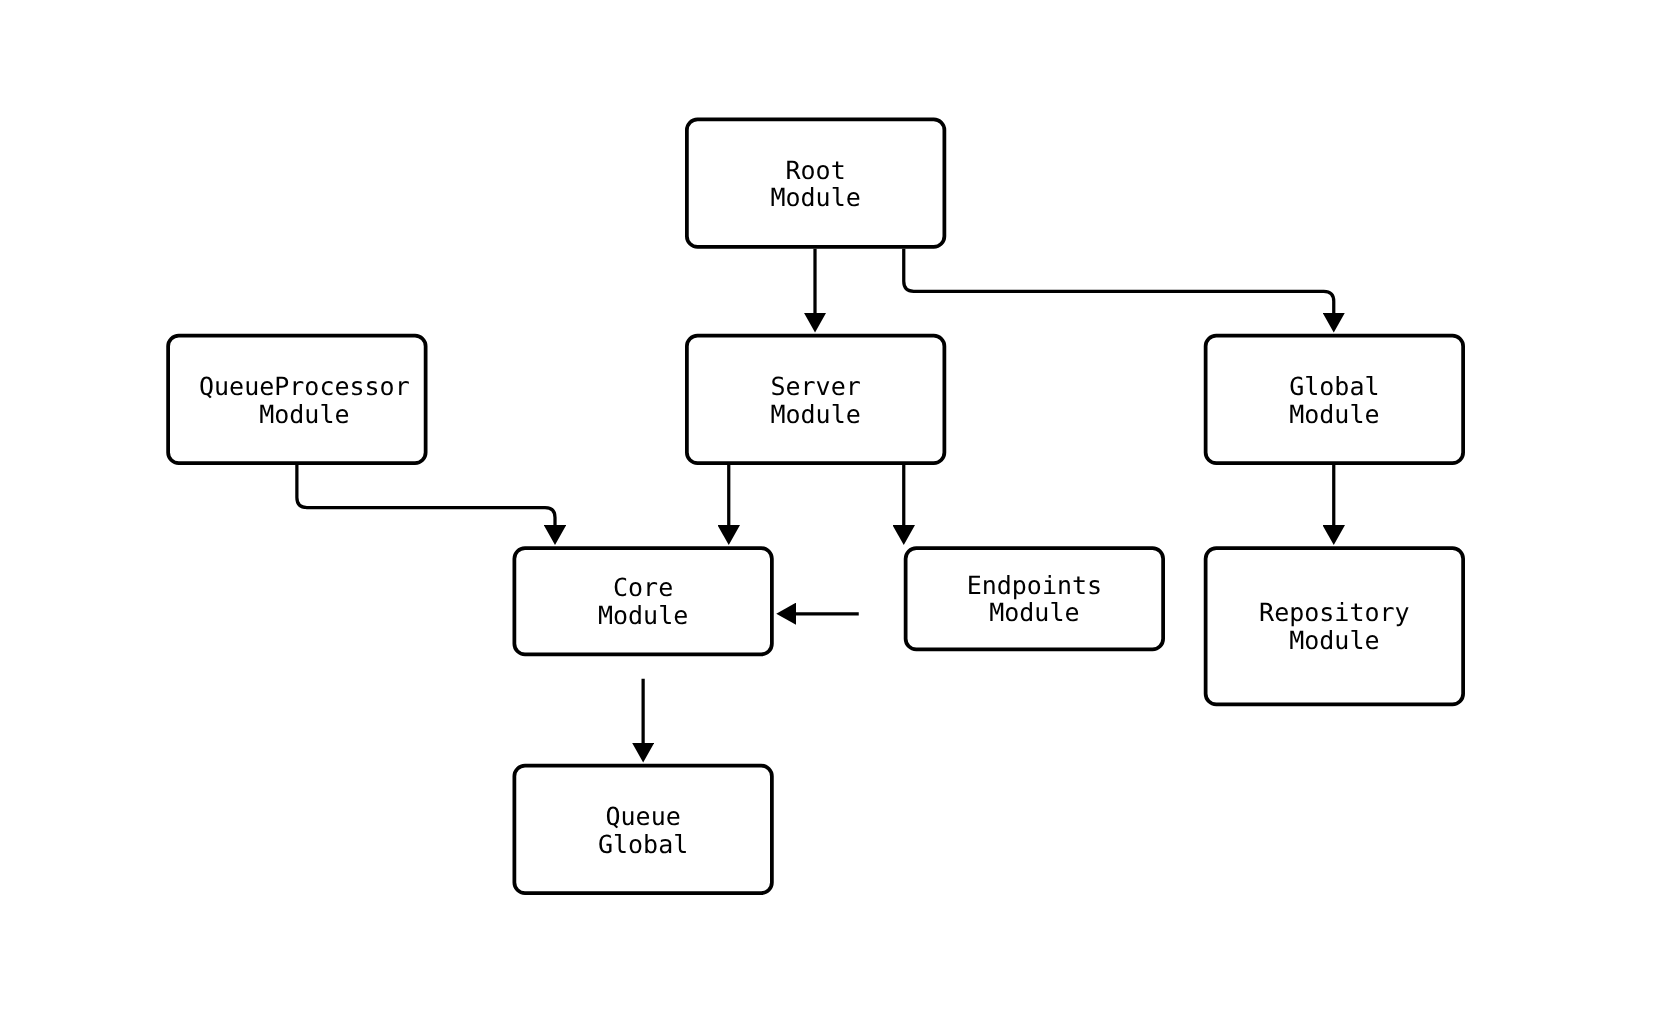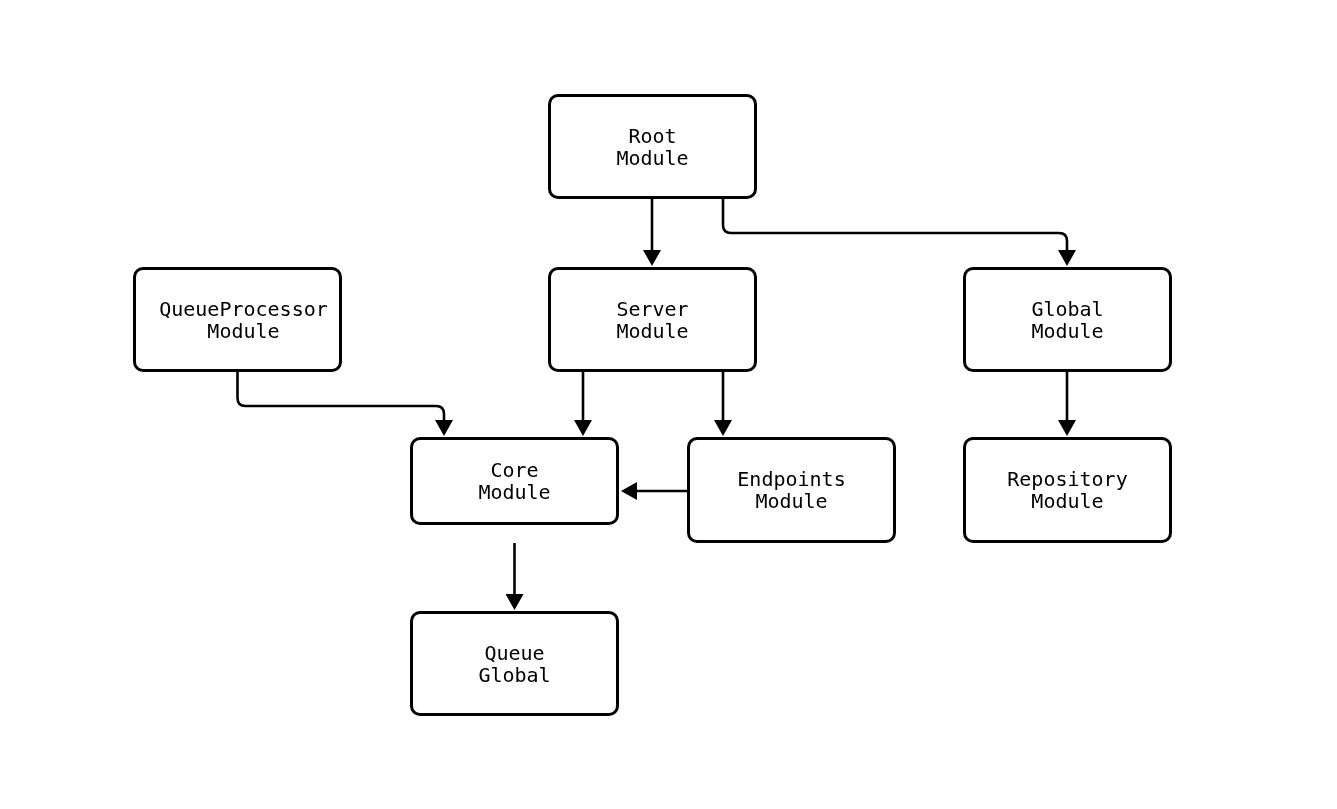--- a/index.html
+++ b/index.html
@@ -50,22 +50,22 @@
     color: #000000;
     text-align: center;
     white-space: pre-line;
   }
   
   .node-root          { left: 548px; top:  94px; }
   .node-queueprocessor{ left: 133px; top: 267px; padding-left: 12px; }
   .node-server        { left: 548px; top: 267px; }
   .node-global        { left: 963px; top: 267px; }
   .node-core          { left: 410px; top: 437px; height: 88px; }
-  .node-endpoints     { left: 687px; top: 437px; height: 106px; }
-  .node-repository    { left: 963px; top: 437px; height: 106px; }
+  .node-endpoints     { left: 723px; top: 437px; height: 84px; }
+  .node-repository    { left: 963px; top: 437px; height: 128px; }
   .node-queue         { left: 410px; top: 611px; }
 </style>
 </head>
 <body>
 
 <div class="canvas">
 
   <svg class="edges-layer" width="1337" height="809" viewBox="0 0 1337 809">
     <defs>
       <marker id="arrowhead" markerUnits="userSpaceOnUse" markerWidth="16" markerHeight="18" viewBox="0 0 16 18" refX="13" refY="9" orient="auto">

